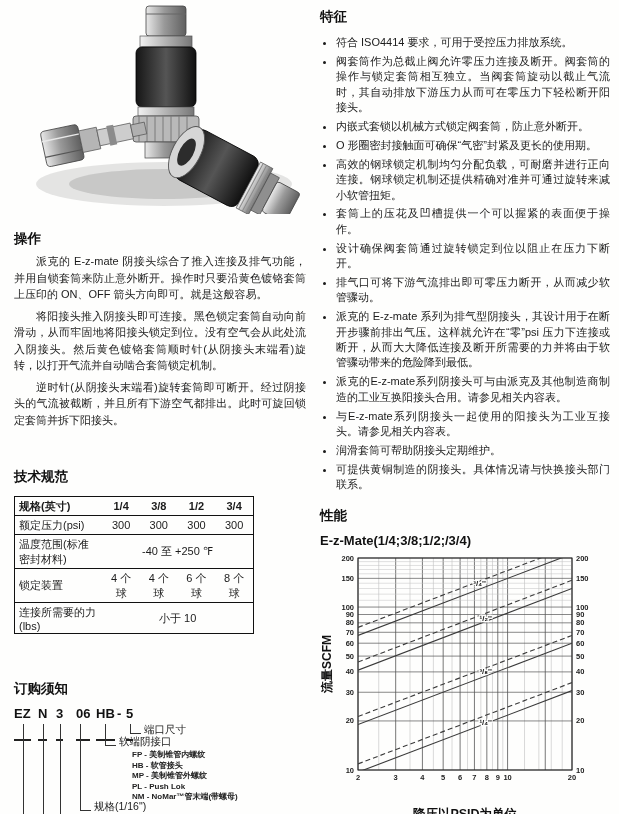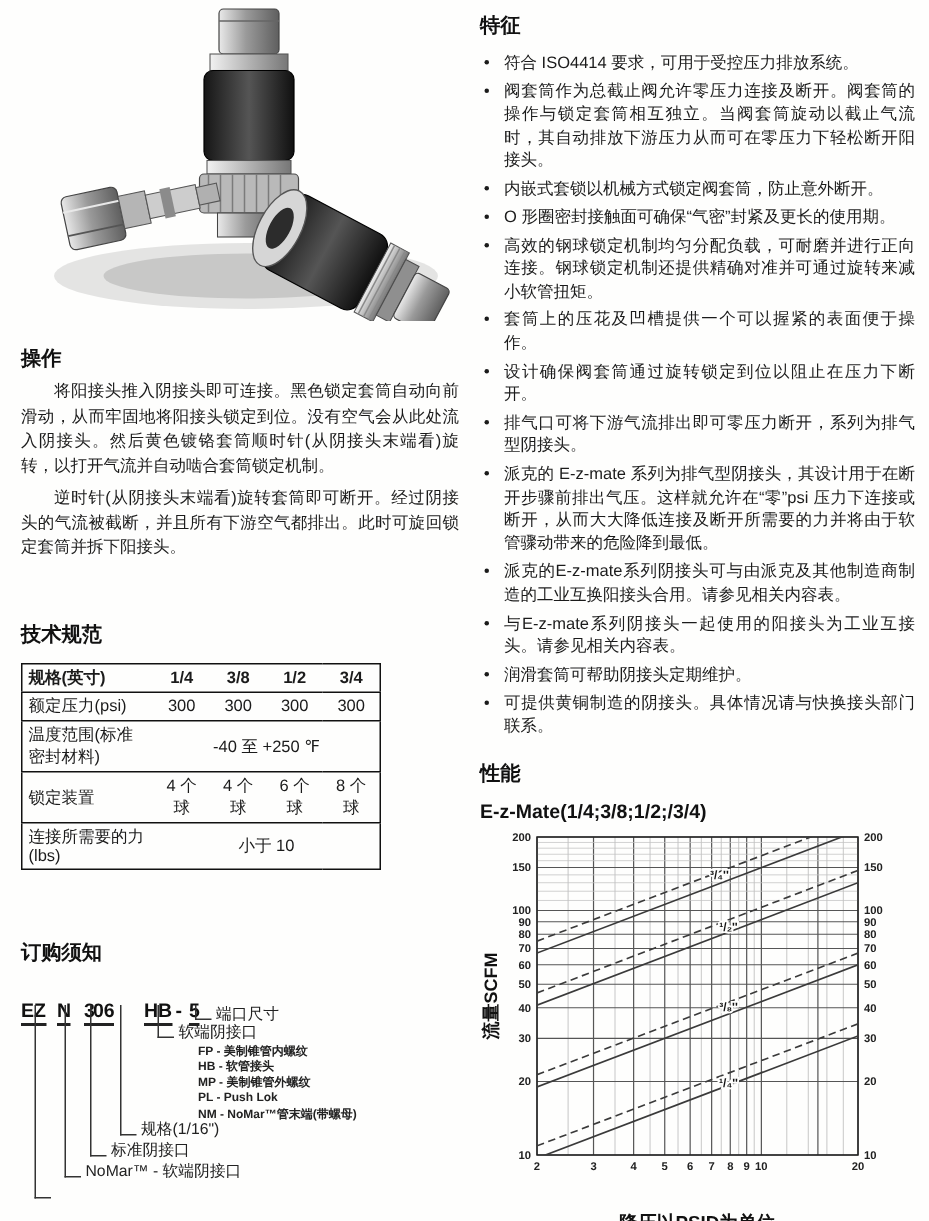--- a/index.html
+++ b/index.html
@@ -19,21 +19,21 @@
   #spec-head{margin-top:40px;}
   table.specs{border-collapse:collapse;width:240px;font-size:11px;margin-top:10px;border:1.7px solid #111;}
   table.specs td,table.specs th{border-top:1.2px solid #111;padding:1.5px 4px;height:12px;}
   table.specs th{font-weight:bold;}
   table.specs .lab{text-align:left;width:122px;}
   table.specs .val{text-align:center;width:38px;}
   table.specs thead th{border-top:none;border-bottom:1.7px solid #111;}
   .bold{font-weight:bold;}
   #order-head{margin-top:46px;}
   .diagram{position:relative;width:292px;height:152px;margin-top:8px;}
-  .code{position:absolute;top:0;font-size:13px;font-weight:bold;border-bottom:2px solid #222;padding-bottom:1px;color:#111;margin-top:14px;}
+  .code{position:absolute;top:0;font-size:13px;font-weight:bold;border-bottom:2px solid #222;padding-bottom:18px;color:#111;}
   .code.nounder{border-bottom:none;}
   .lshape{position:absolute;border-left:1.4px solid #333;border-bottom:1.4px solid #333;}
   .dlabel{position:absolute;font-size:10.5px;color:#222;white-space:nowrap;}
   .opt{position:absolute;left:118px;top:44px;font-size:8px;line-height:10.5px;color:#222;white-space:nowrap;font-weight:bold;}
   #perf-head{margin-top:14px;}
   .chart-title{font-size:13px;font-weight:bold;text-align:left;margin-top:8px;color:#111;}
   .chart-box{margin-top:2px;}
   .xlabel{font-size:12.5px;font-weight:bold;text-align:center;margin-top:4px;color:#111;}
 </style>
 </head>
@@ -102,20 +102,21 @@
         <line x1="0" y1="26" x2="38" y2="26" stroke="#555" stroke-width="1.2"></line>
         <rect x="38" y="7" width="18" height="22" fill="#b5b5b5" stroke="#555" stroke-width="0.7"></rect>
         <rect x="56" y="10" width="34" height="16" fill="#cdcdcd" stroke="#555" stroke-width="0.7"></rect>
         <rect x="66" y="8" width="7" height="20" fill="#8b8b8b"></rect>
         <rect x="90" y="12" width="14" height="12" fill="#b0b0b0" stroke="#555" stroke-width="0.7"></rect>
       </g>
     </svg>
   </div>
 
   <h2 class="sec" id="op-head">操作</h2>
+  <p class="para">派克的 E-z-mate 阴接头综合了推入连接及排气功能，并用自锁套筒来防止意外断开。操作时只要沿黄色镀铬套筒上压印的 ON、OFF 箭头方向即可。就是这般容易。</p>
   <p class="para">将阳接头推入阴接头即可连接。黑色锁定套筒自动向前滑动，从而牢固地将阳接头锁定到位。没有空气会从此处流入阴接头。然后黄色镀铬套筒顺时针(从阴接头末端看)旋转，以打开气流并自动啮合套筒锁定机制。</p>
   <p class="para">逆时针(从阴接头末端看)旋转套筒即可断开。经过阴接头的气流被截断，并且所有下游空气都排出。此时可旋回锁定套筒并拆下阳接头。</p>
 
   <h2 class="sec" id="spec-head">技术规范</h2>
   <table class="specs">
     <thead>
       <tr>
         <th class="lab">规格(英寸)</th>
         <th class="val">1/4</th>
         <th class="val">3/8</th>
@@ -147,21 +148,21 @@
         <td class="val" colspan="4">小于 10</td>
       </tr>
     </tbody>
   </table>
 
   <h2 class="sec" id="order-head">订购须知</h2>
   <div class="diagram">
     <span class="code" style="left:0">EZ</span>
     <span class="code" style="left:24px">N</span>
     <span class="code" style="left:42px">3</span>
-    <span class="code" style="left:48px">06</span>
+    <span class="code" style="left:62px">06</span>
     <span class="code" style="left:82px">HB</span>
     <span class="code nounder" style="left:103px">-</span>
     <span class="code" style="left:112px">5</span>
 
     <div class="lshape" style="left:116px;top:18px;width:10px;height:9px"></div>
     <div class="lshape" style="left:91px;top:18px;width:10px;height:21px"></div>
     <div class="lshape" style="left:66px;top:18px;width:10px;height:86px"></div>
     <div class="lshape" style="left:46px;top:18px;width:10px;height:100px"></div>
     <div class="lshape" style="left:29px;top:18px;width:10px;height:114px"></div>
     <div class="lshape" style="left:9px;top:18px;width:10px;height:128px"></div>
@@ -185,21 +186,21 @@
 <div class="col-right">
   <h2 class="sec">特征</h2>
   <ul class="feat">
     <li>符合 ISO4414 要求，可用于受控压力排放系统。</li>
     <li>阀套筒作为总截止阀允许零压力连接及断开。阀套筒的操作与锁定套筒相互独立。当阀套筒旋动以截止气流时，其自动排放下游压力从而可在零压力下轻松断开阳接头。</li>
     <li>内嵌式套锁以机械方式锁定阀套筒，防止意外断开。</li>
     <li>O 形圈密封接触面可确保“气密”封紧及更长的使用期。</li>
     <li>高效的钢球锁定机制均匀分配负载，可耐磨并进行正向连接。钢球锁定机制还提供精确对准并可通过旋转来减小软管扭矩。</li>
     <li>套筒上的压花及凹槽提供一个可以握紧的表面便于操作。</li>
     <li>设计确保阀套筒通过旋转锁定到位以阻止在压力下断开。</li>
-    <li>排气口可将下游气流排出即可零压力断开，系列为排气型阴接头。</li>
+    <li>排气口可将下游气流排出即可零压力断开，从而减少软管骤动。</li>
     <li>派克的 E-z-mate 系列为排气型阴接头，其设计用于在断开步骤前排出气压。这样就允许在“零”psi 压力下连接或断开，从而大大降低连接及断开所需要的力并将由于软管骤动带来的危险降到最低。</li>
     <li>派克的E-z-mate系列阴接头可与由派克及其他制造商制造的工业互换阳接头合用。请参见相关内容表。</li>
     <li>与E-z-mate系列阴接头一起使用的阳接头为工业互接头。请参见相关内容表。</li>
     <li>润滑套筒可帮助阴接头定期维护。</li>
     <li>可提供黄铜制造的阴接头。具体情况请与快换接头部门联系。</li>
   </ul>
 
   <h2 class="sec" id="perf-head">性能</h2>
   <div class="chart-box">
     <div class="chart-title">E-z-Mate(1/4;3/8;1/2;/3/4)</div>

